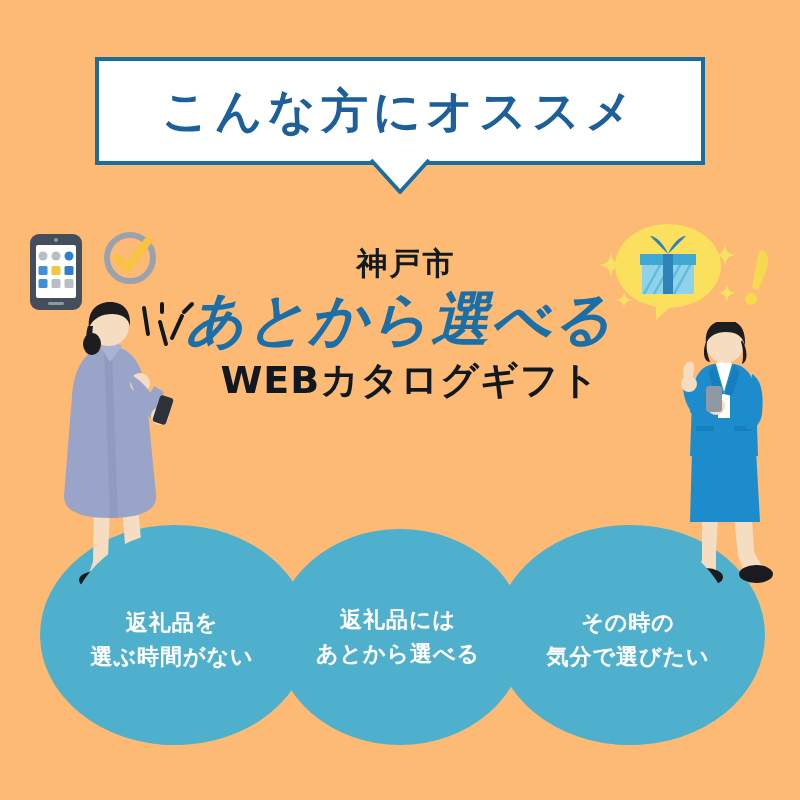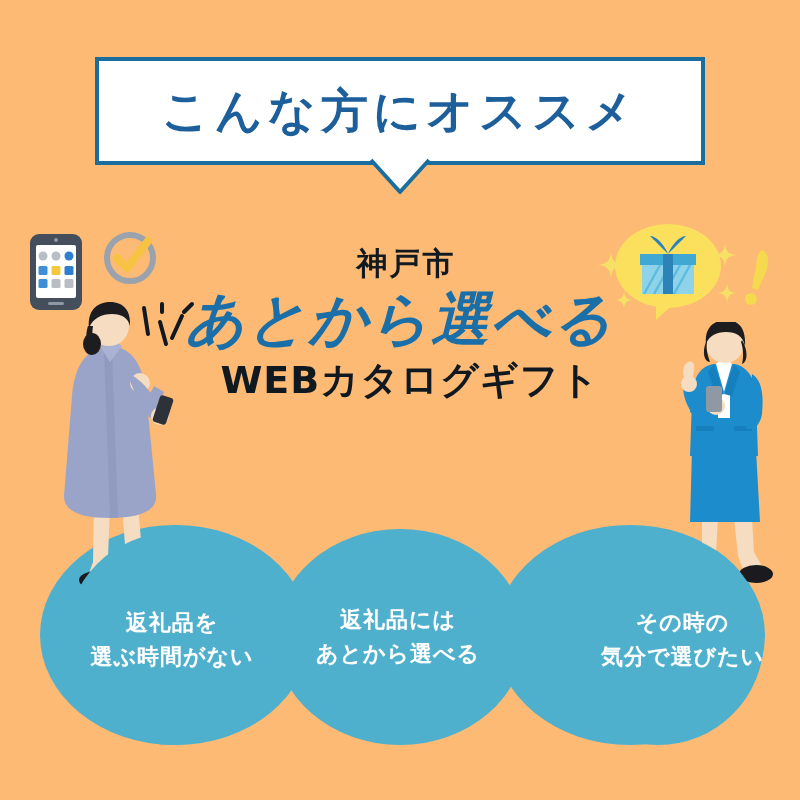--- a/index.html
+++ b/index.html
@@ -110,21 +110,21 @@
     font-family: "DejaVu Serif", "Liberation Serif", serif;
     font-size: 22px;
     font-weight: bold;
     line-height: 1.55;
     letter-spacing: 1px;
     white-space: pre-line;
     text-shadow: 0 0 1px rgba(255,255,255,.25);
   }
   #circle-1 { left: 66px;  top: 533px; width: 212px; height: 212px; }
   #circle-2 { left: 295px; top: 533px; width: 206px; height: 206px; }
-  #circle-3 { left: 552px; top: 533px; width: 212px; height: 212px; justify-content: flex-end; }
+  #circle-3 { left: 522px; top: 533px; width: 212px; height: 212px; }
 
   
   .illus { position: absolute; }
   .no-click { pointer-events: none; }
 </style>
 </head>
 <body>
 
 <div id="stage">
 

